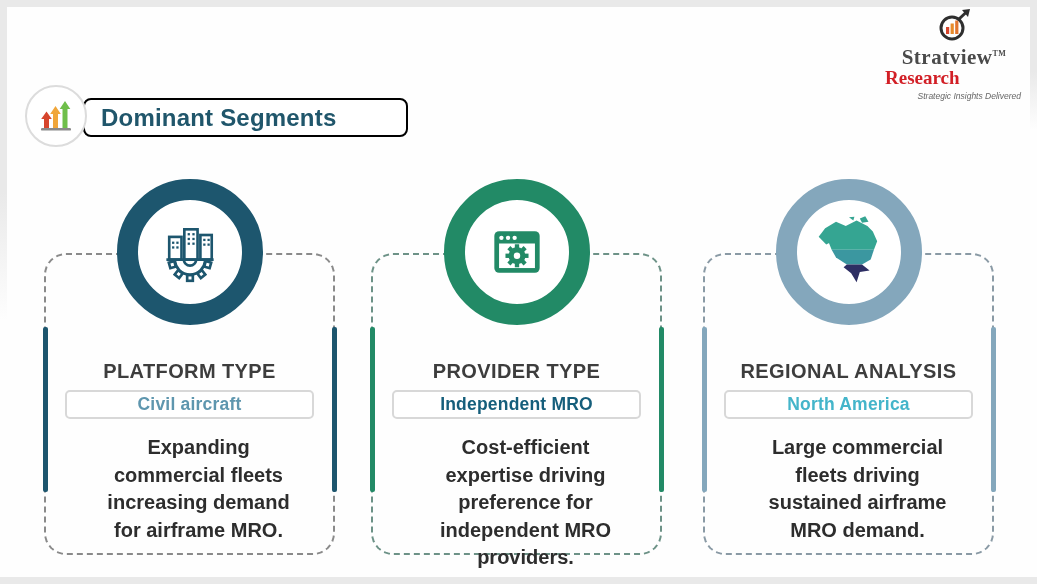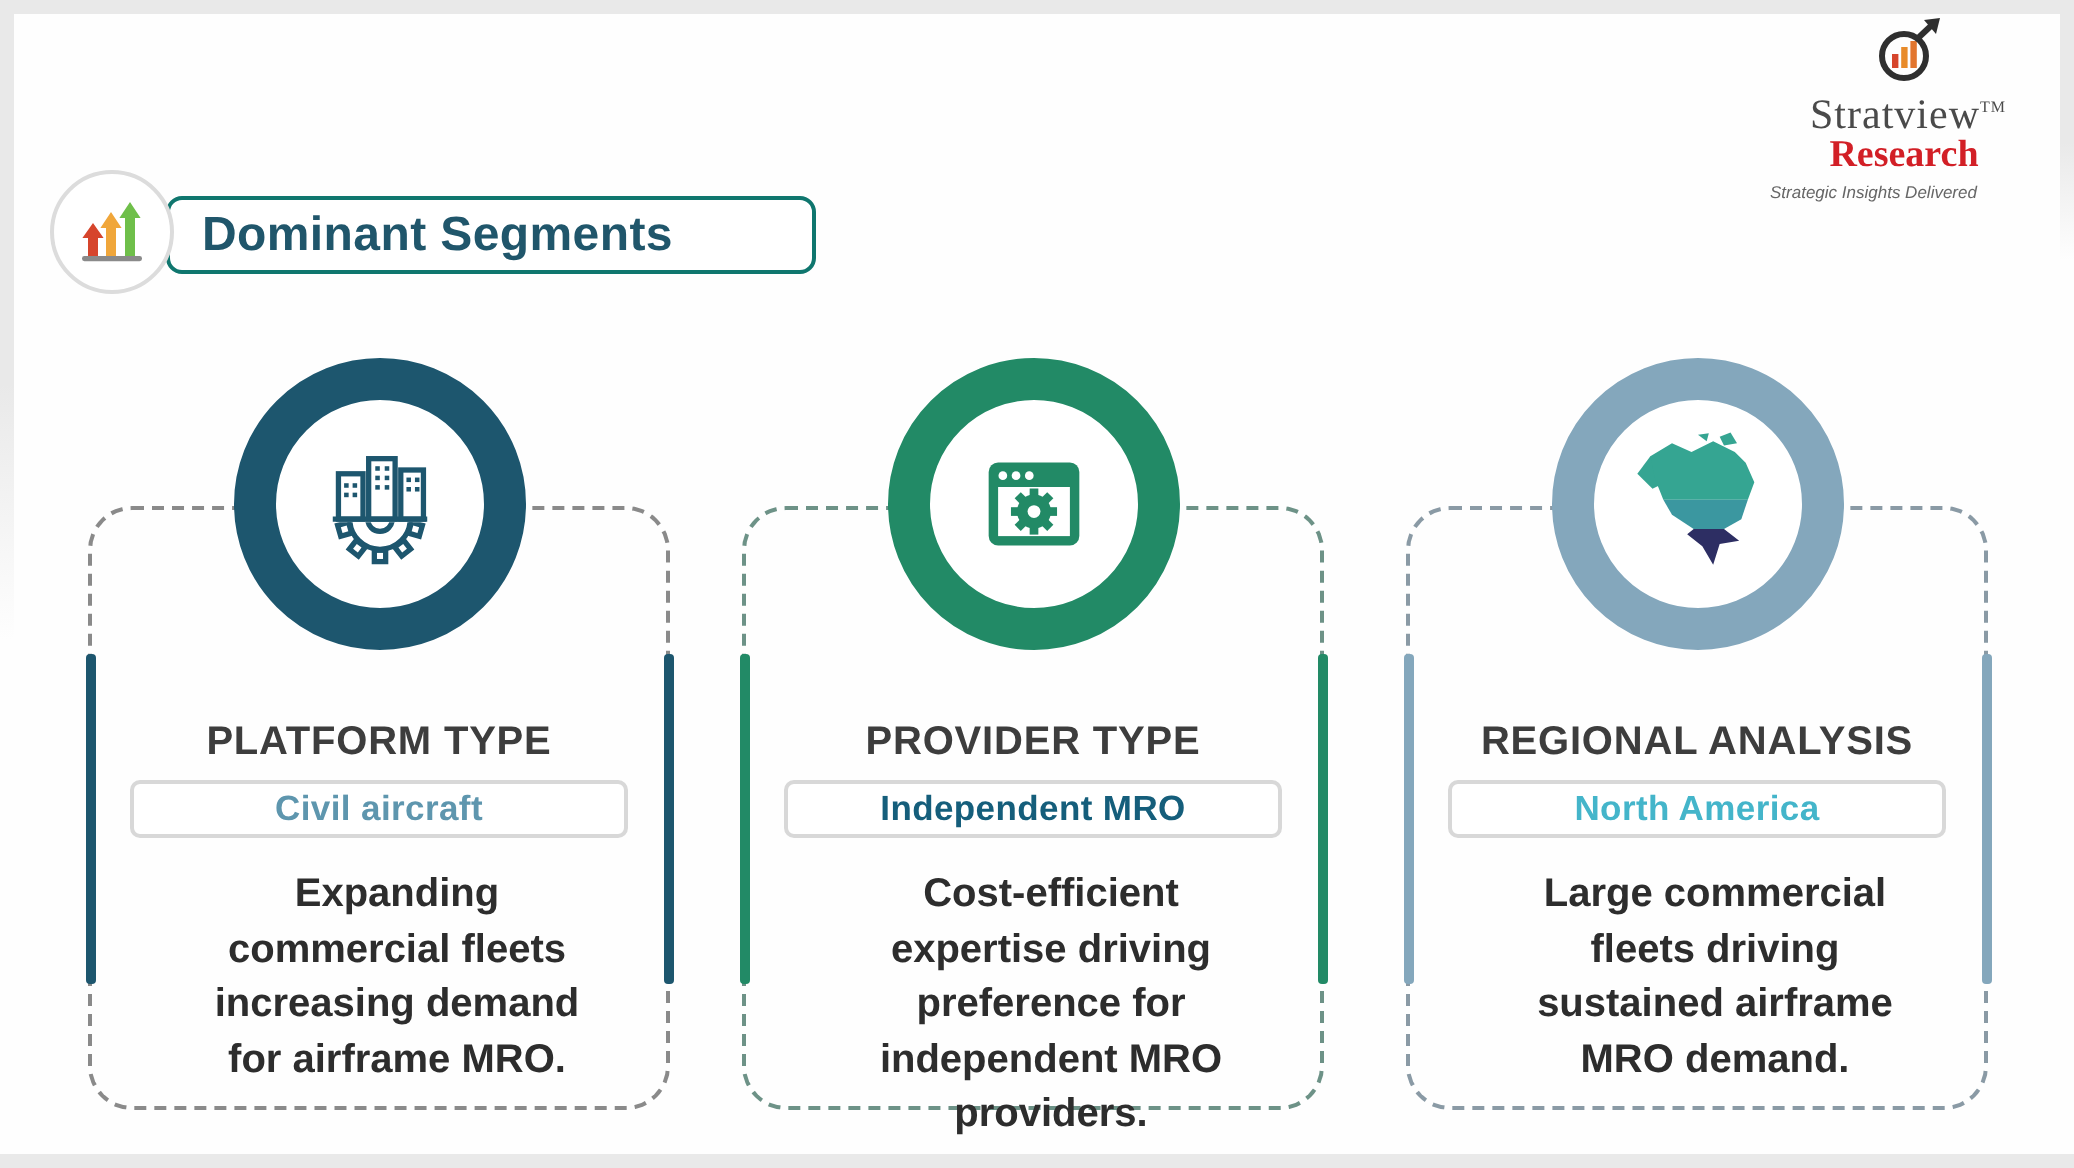--- a/index.html
+++ b/index.html
@@ -14,37 +14,37 @@
   .edge-left   { position:absolute; left:0; top:0; width:7px; height:320px;
                  background:linear-gradient(#e9e9e9 60%, rgba(233,233,233,0)); }
   .edge-right  { position:absolute; right:0; top:0; width:7px; height:130px;
                  background:linear-gradient(#e9e9e9 55%, rgba(233,233,233,0)); }
 
   
   .title { position:absolute; left:32px; top:16px; font-size:46px; font-weight:800;
            letter-spacing:.5px; color:#2a5866; white-space:nowrap; }
 
   .badge-box { position:absolute; left:83px; top:98px; width:325px; height:39px;
-               background:#fff; border:2px solid #0f766e; border-radius:8px;
+               background:#fff; border:2px solid #000000; border-radius:8px;
                display:flex; align-items:center; padding-left:16px; }
   .badge-box .label { font-size:24px; font-weight:800; color:#20566b; letter-spacing:.2px; }
   .badge-circle { position:absolute; left:25px; top:85px; width:62px; height:62px;
                   background:#fff; border:2px solid #dcdcdc; border-radius:50%;
                   display:flex; align-items:center; justify-content:center; z-index:2; }
 
   
   .logo { position:absolute; right:14px; top:8px; width:138px; text-align:center; }
   .logo .mag { display:block; margin:0 auto -2px auto; }
   .logo .brand-top { font-family:"Liberation Serif", serif; font-size:21px; color:#4a4a4a;
-                     letter-spacing:.5px; line-height:1.05; }
+                     letter-spacing:.5px; line-height:1.05;font-weight:bold; }
   .logo .tm { font-size:8px; vertical-align:super; color:#4a4a4a; }
   .logo .brand-bottom { font-family:"Liberation Serif", serif; font-weight:700; font-size:19px;
-                        color:#d21f26; text-align:center; padding-right:4px; line-height:1.1; }
+                        color:#d21f26; text-align:left; padding-right:4px; line-height:1.1; }
   .logo .tagline { font-size:8.5px; font-style:italic; color:#666; margin-top:2px;
-                   text-align:left; padding-right:2px; }
+                   text-align:right; padding-right:2px; }
 
   
   .card { position:absolute; top:253px; width:291px; height:302px;
           border:2px dashed var(--dash,#8a8a8a); border-radius:22px; background:transparent; }
   .card-1 { left:44px;  }
   .card-2 { left:371px; }
   .card-3 { left:703px; }
 
   .side-bar { position:absolute; width:5px; height:165px; top:72px; background:var(--accent);
               border-radius:2px; z-index:2; }

